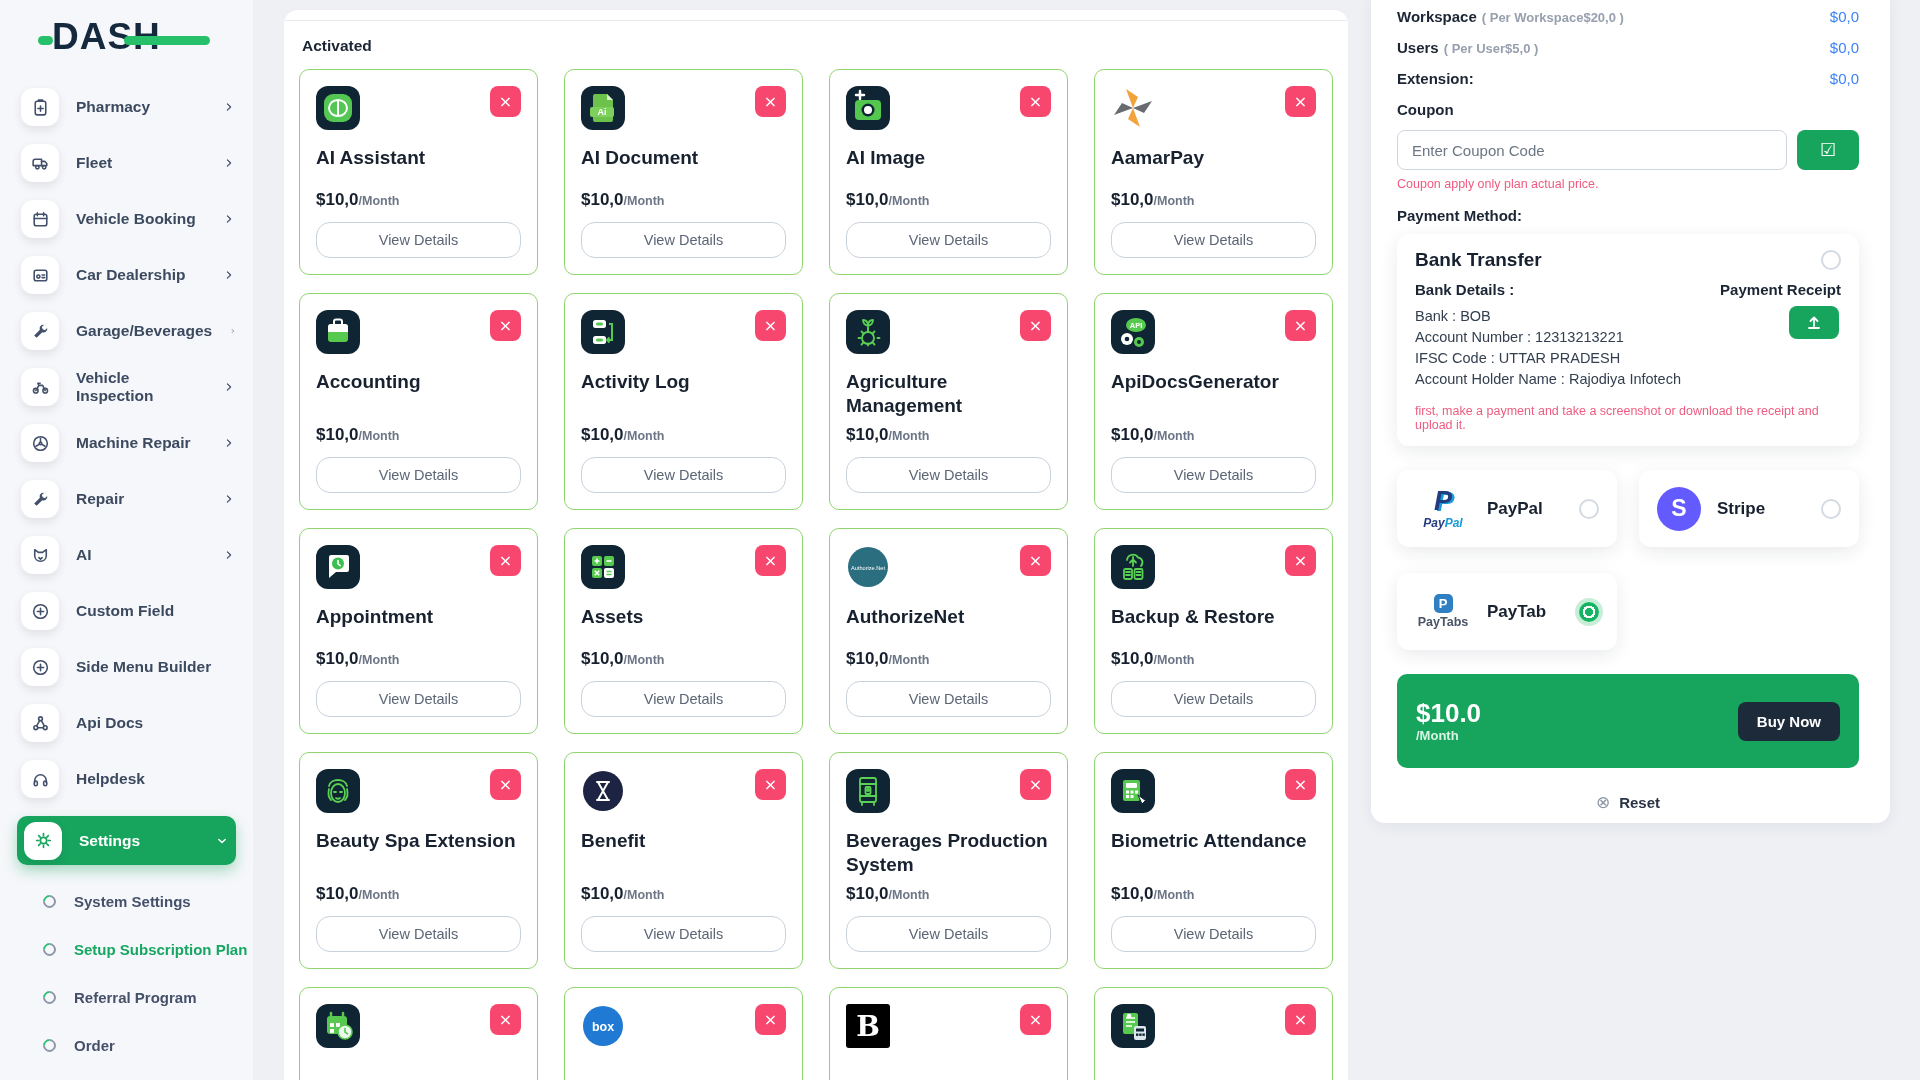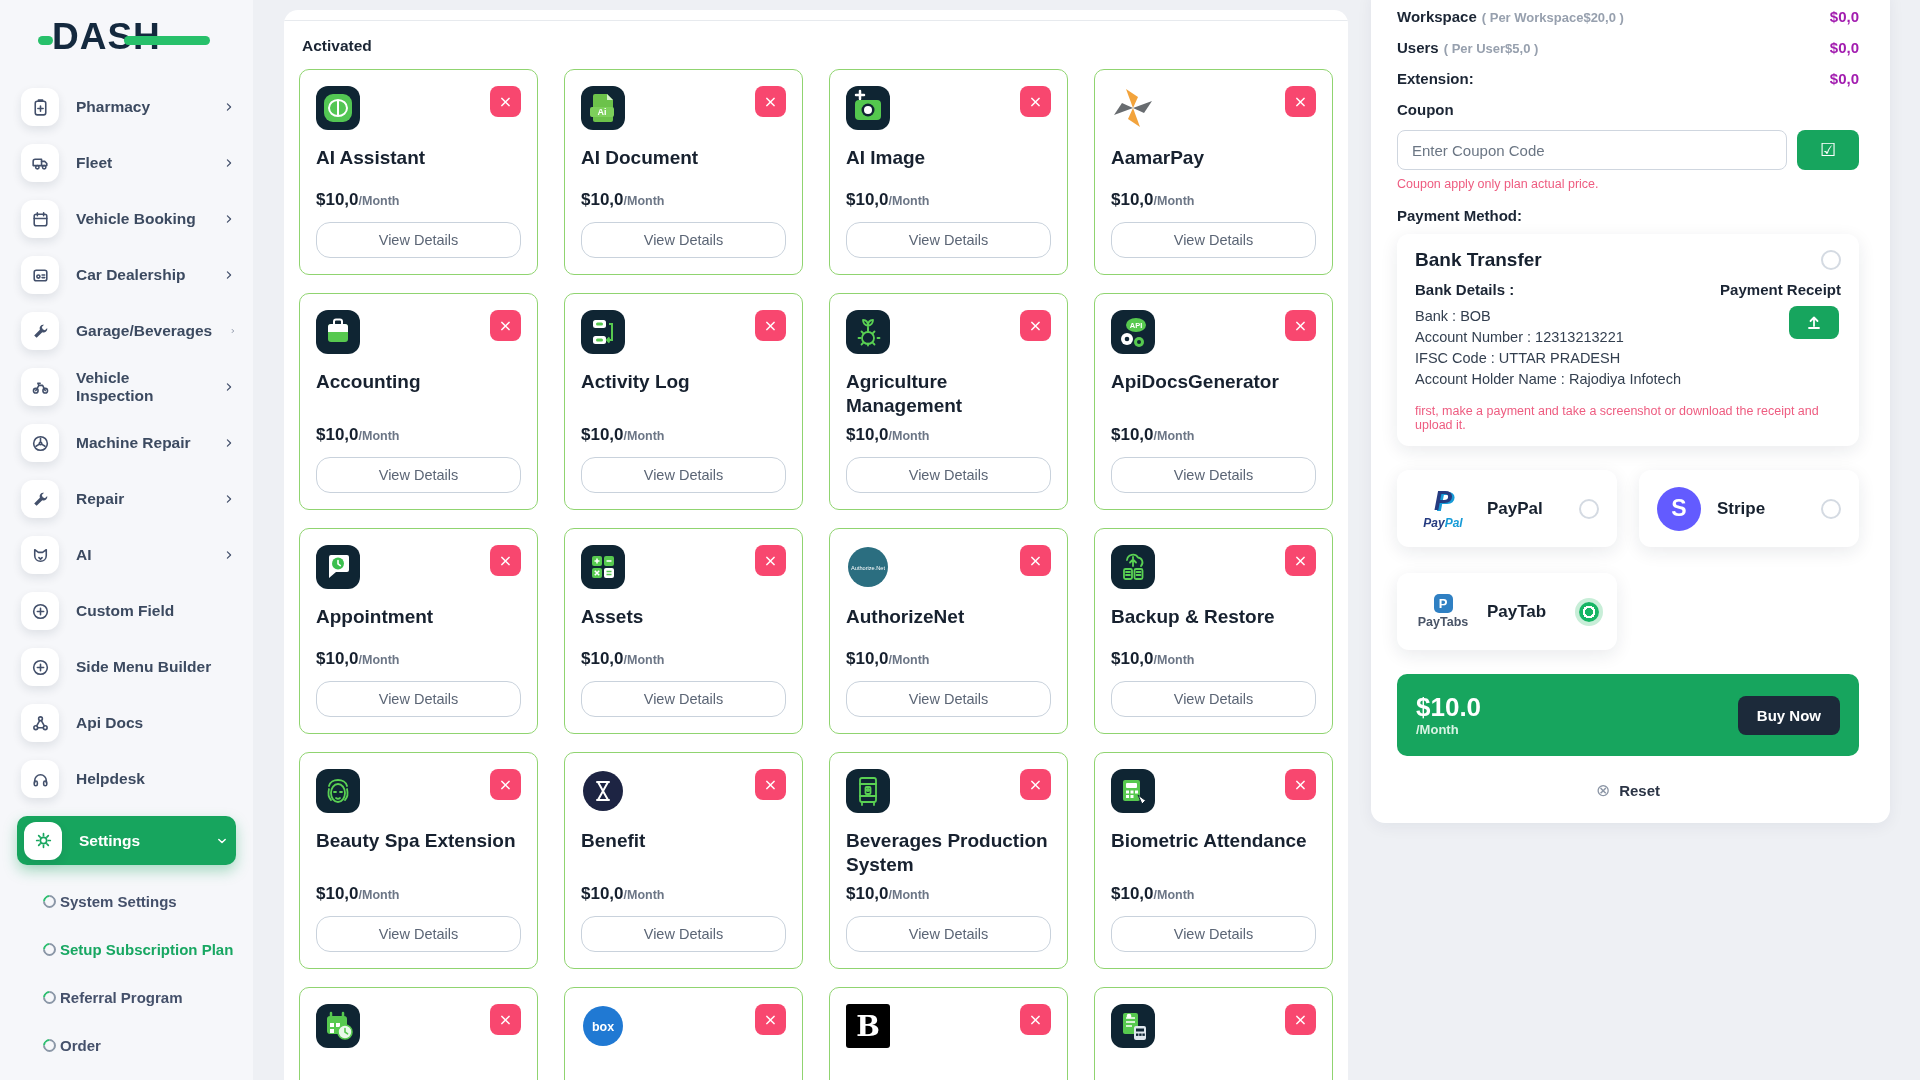--- a/index.html
+++ b/index.html
@@ -11,21 +11,21 @@
   .logo-dot{position:absolute;left:-14px;top:20px;width:15px;height:9px;border-radius:5px;background:#27c06a}
   .logo-bar{position:absolute;left:72px;top:20px;width:86px;height:9px;border-radius:5px;background:#27c06a}
   .nav{margin-top:24px}
   .nav-item{display:flex;align-items:center;gap:17px;height:38px;margin:0 10px 18px 21px;cursor:pointer}
   .icon-tile{width:38px;height:38px;border-radius:12px;background:#fff;box-shadow:0 4px 10px rgba(20,35,60,.10);display:flex;align-items:center;justify-content:center;flex:0 0 auto}
   .icon-tile svg{width:21px;height:21px}
   .nav-label{font-size:15.5px;font-weight:600;color:#3c4a60;flex:1}
   .chev{width:16px;height:16px;margin-right:6px}
   .nav-active{background:#17a55e;border-radius:10px;margin:2px 17px 12px;height:49px;display:flex;align-items:center;gap:17px;padding-left:7px;box-shadow:0 6px 14px rgba(23,165,94,.35);cursor:pointer}
   .nav-active .nav-label{color:#fff;font-weight:700}
-  .subnav .sub-item{display:flex;align-items:center;gap:4px;height:48px;padding-left:43px;cursor:pointer}
+  .subnav .sub-item{display:flex;align-items:center;gap:18px;height:48px;padding-left:43px;cursor:pointer}
   .bullet{width:9px;height:9px;border-radius:50%;border:2px solid #8c98a8;border-top-color:#2fbf71;transform:rotate(-45deg)}
   .sub-label{font-size:15px;font-weight:600;color:#45516b}
   .sub-item.active .sub-label{color:#18a762}
   
   .main{position:absolute;left:284px;top:10px;width:1064px;height:1070px;background:#fff;border-radius:14px 14px 0 0;overflow:hidden}
   .topline{height:1px;background:#e7eaee;margin-top:10px}
   .section-title{font-size:15.5px;font-weight:700;color:#1b2534;margin:16px 0 14px 18px}
   .cards{display:grid;grid-template-columns:repeat(4,1fr);gap:18px 26px;padding:0 15px}
   .card{background:#fff;border:1px solid #90d470;border-radius:10px;padding:16px 16px 16px;min-height:172px;display:flex;flex-direction:column}
   .card-top{display:flex;justify-content:space-between;align-items:flex-start}
@@ -36,21 +36,21 @@
   .card-title{font-size:19px;font-weight:700;color:#17212f;line-height:1.24;margin:16px 0 0;flex:1}
   .price-row{margin:8px 0 12px}
   .price-amt{font-size:17px;font-weight:700;color:#16202e}
   .price-per{font-size:12.5px;font-weight:700;color:#6c7686}
   .view-btn{height:36px;border:1px solid #c9d2dc;border-radius:14px;background:#fff;color:#5b6575;font-size:14.5px;cursor:pointer;font-family:"Liberation Sans",sans-serif}
   
   .rightpanel{position:absolute;left:1371px;top:-14px;width:519px;height:837px;background:#fff;border-radius:14px;box-shadow:0 4px 16px rgba(20,35,60,.06);padding:22px 31px 0 26px;box-sizing:border-box}
   .sum-row{display:flex;align-items:baseline;margin-bottom:14px}
   .sum-label{font-size:15px;font-weight:700;color:#1b2534}
   .sum-note{font-size:13px;font-weight:600;color:#97a0ae;margin-left:5px}
-  .sum-val{margin-left:auto;font-size:15px;font-weight:700;color:#a21caf}
+  .sum-val{margin-left:auto;font-size:15px;font-weight:400;color:#3b82f6}
   .coupon-label{font-size:15px;font-weight:700;margin:6px 0 12px}
   .coupon-row{display:flex;gap:10px}
   .coupon-input{flex:1;height:40px;border:1px solid #cfd6df;border-radius:8px;padding:0 14px;font-size:15px;color:#30405a;font-family:"Liberation Sans",sans-serif;box-sizing:border-box;background:#fff}
   .coupon-input::placeholder{color:#6b7684}
   .apply-btn{width:62px;height:40px;border:none;border-radius:8px;background:#17a55e;color:#fff;font-size:18px;cursor:pointer;display:flex;align-items:center;justify-content:center}
   .coupon-note{font-size:12.5px;color:#ee5c80;margin:7px 0 16px}
   .pm-label{font-size:15px;font-weight:700;margin-bottom:10px}
   .bank-card{background:#fff;border-radius:12px;box-shadow:0 5px 18px rgba(20,30,50,.09);padding:15px 18px 14px;position:relative}
   .bank-head{display:flex;align-items:center;justify-content:space-between}
   .bank-title{font-size:19px;font-weight:700;color:#17212f}
@@ -65,21 +65,21 @@
   .gw-card{background:#fff;border-radius:12px;box-shadow:0 5px 18px rgba(20,30,50,.09);height:77px;display:flex;align-items:center;padding:0 18px;gap:16px}
   .gw-name{font-size:17px;font-weight:700;color:#17212f;flex:1}
   .pp-logo{display:flex;flex-direction:column;align-items:center;line-height:1;width:56px}
   .pp-mark{font-size:27px;font-weight:800;font-style:italic;color:#253b80;text-shadow:2.5px 1px 0 #179bd7}
   .pp-word{font-size:12px;font-weight:800;font-style:italic;margin-top:2px}
   .pp-word .d{color:#253b80}.pp-word .l{color:#179bd7}
   .stripe-logo{width:44px;height:44px;border-radius:50%;background:#635bff;color:#fff;font-size:23px;font-weight:800;display:flex;align-items:center;justify-content:center}
   .pt-logo{display:flex;flex-direction:column;align-items:center;width:56px;line-height:1}
   .pt-mark{width:19px;height:19px;border-radius:5px;background:#2f80c3;color:#fff;font-size:13px;font-weight:800;display:flex;align-items:center;justify-content:center}
   .pt-word{font-size:12.5px;font-weight:700;color:#4a5568;margin-top:3px}
-  .total-bar{margin-top:24px;height:82px;border-radius:10px;background:#17a55e;display:flex;align-items:center;padding:0 19px;box-sizing:border-box}
+  .total-bar{margin-top:24px;height:94px;border-radius:10px;background:#17a55e;display:flex;align-items:center;padding:0 19px;box-sizing:border-box}
   .total-amt{font-size:26px;font-weight:800;color:#fff;line-height:1.1}
   .total-per{font-size:13px;color:#d9f3e4;font-weight:600}
   .buy-btn{margin-left:auto;background:#1c2a3a;color:#fff;border:none;border-radius:8px;padding:11px 19px;font-size:15px;font-weight:600;cursor:pointer;font-family:"Liberation Sans",sans-serif}
   .reset-row{display:flex;align-items:center;justify-content:center;gap:9px;margin-top:24px;cursor:pointer}
   .reset-icon{font-size:17px;color:#8b95a5}
   .reset-label{font-size:15px;font-weight:600;color:#2b3445}
   .s{stroke:#43506b;stroke-width:1.5;fill:none;stroke-linecap:round;stroke-linejoin:round}
   .g{stroke:#5ad153;stroke-width:1.8;fill:none;stroke-linecap:round;stroke-linejoin:round}
 </style>
 </head>

